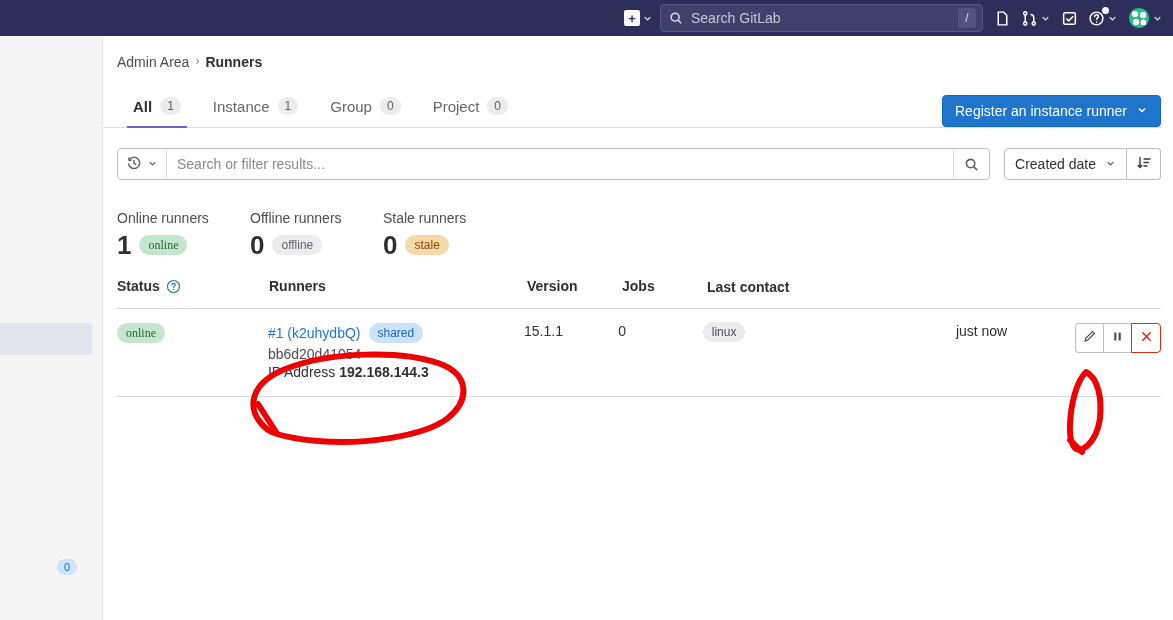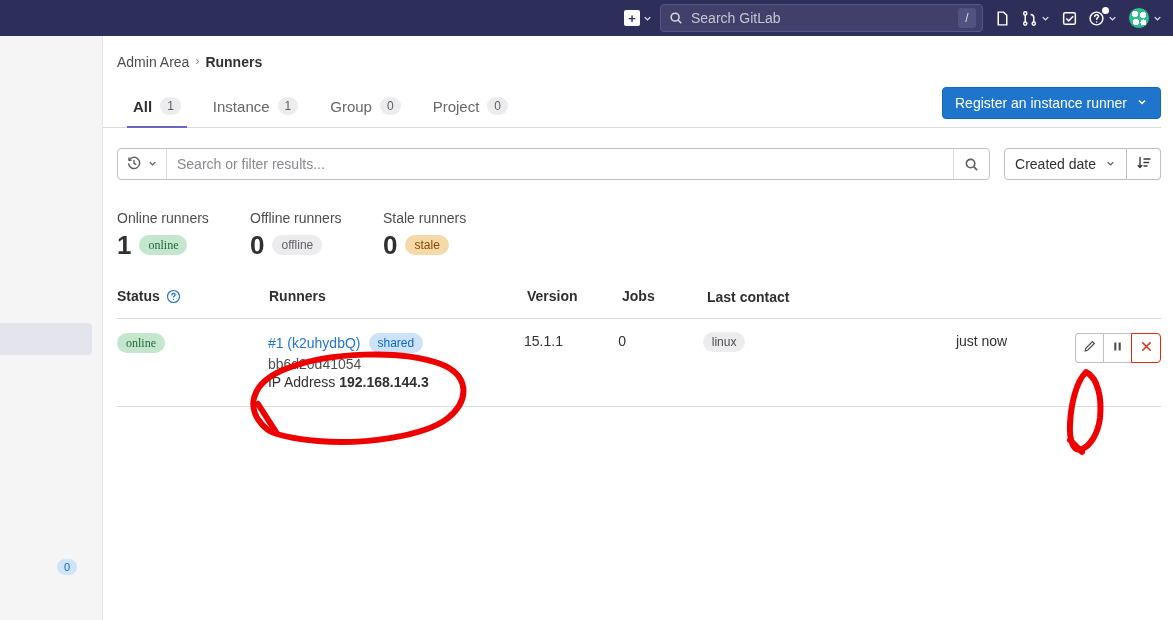--- a/index.html
+++ b/index.html
@@ -112,21 +112,21 @@
     height: 2px; background: #6666c4;
   }
   .tab-count {
     background: #ececef; color: #5e5e62; border-radius: 10px;
     font-size: 12px; font-weight: 400; padding: 1px 7px; line-height: 16px;
   }
   .btn-primary {
     background: #1f75cb; color: #fff; border: 1px solid #1068bf;
     border-radius: 4px; height: 32px; padding: 0 12px;
     display: flex; align-items: center; gap: 9px; cursor: pointer;
-    font-size: 14px; margin-bottom: 8px;
+    font-size: 14px; 
   }
 
   
   .filter-row {
     display: flex; align-items: center; gap: 14px;
     padding: 20px 12px 0 14px;
   }
   .filter-box {
     flex: 1 1 auto; height: 32px; display: flex; align-items: center;
     border: 1px solid #bfbfc3; border-radius: 4px; background: #fff;
@@ -168,21 +168,21 @@
   .badge {
     border-radius: 10px; font-size: 12px; padding: 3px 9px; line-height: 14px;
   }
   .badge-online { background: #c3e6cd; color: #24663b; font-family: Liberation Serif, serif; }
   .badge-offline { background: #ececef; color: #626168; }
   .badge-stale { background: #f5d9a8; color: #8f4700; }
   .badge-shared { background: #cbe2f9; color: #1068bf; }
   .badge-tag { background: #ececef; color: #4d4d4d; border-radius: 10px; font-size: 12px; padding: 3px 9px; }
 
   
-  .table { margin: 30px 0 0 14px; margin-right: 12px; }
+  .table { margin: 20px 0 0 14px; margin-right: 12px; }
   .thead {
     display: flex; align-items: flex-start;
     font-size: 14px; font-weight: 700; color: #303030;
     padding-bottom: 12px; border-bottom: 1px solid #dbdbdb;
   }
   .c-status { width: 152px; display:flex; align-items:center; gap:6px; }
   .c-runner { width: 258px; }
   .c-version { width: 95px; }
   .c-jobs { width: 85px; }
   .c-tags { width: 255px; }

